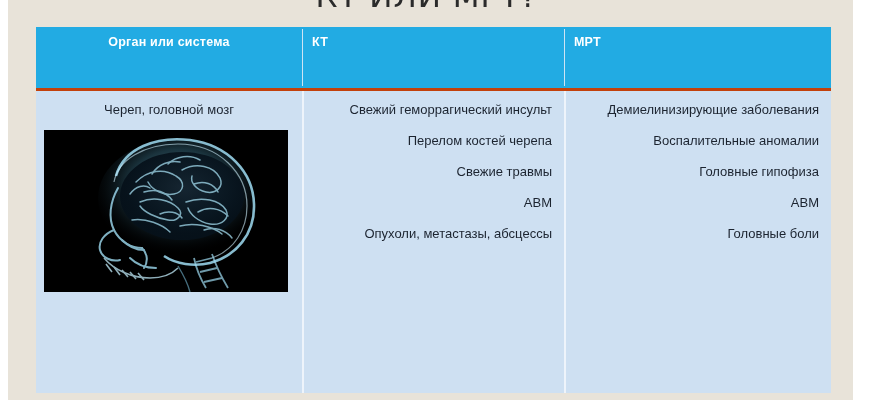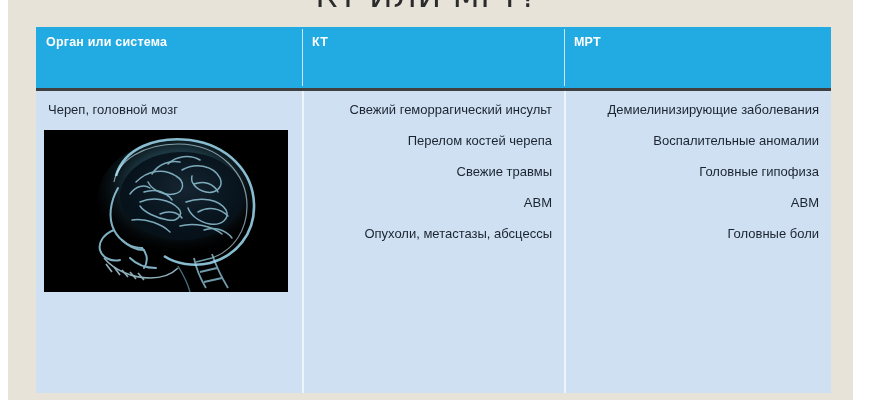--- a/index.html
+++ b/index.html
@@ -75,38 +75,38 @@
     content: "";
     position: absolute;
     left: 0; top: 2px;
     width: 1px; height: 57px;
     background: #cfe4f4;
   }
   .tbody {
     display: flex;
     flex: 1 1 auto;
     background: #cee0f2;
-    border-top: 3px solid #404040;
+    border-top: 3px solid #c2410c;
   }
   .td {
     position: relative;
     box-sizing: border-box;
     padding: 10px 12px 0 12px;
     color: #1c2430;
     font-size: 13px;
     line-height: 17px;
   }
   .td + .td::before {
     content: "";
     position: absolute;
     left: 0; top: 0;
     width: 2px; height: 100%;
     background: #eef4fb;
   }
-  .col-1 { width: 266px; flex: 0 0 266px; }
+  .col-1 { width: 266px; flex: 0 0 266px; text-align: center; }
   .col-2 { width: 262px; flex: 0 0 262px; }
   .col-3 { width: 267px; flex: 0 0 267px; }
 
   .item {
     margin: 0 0 14px 0;
     text-align: right;
   }
 
   .organ-label {
     font-size: 13px;

